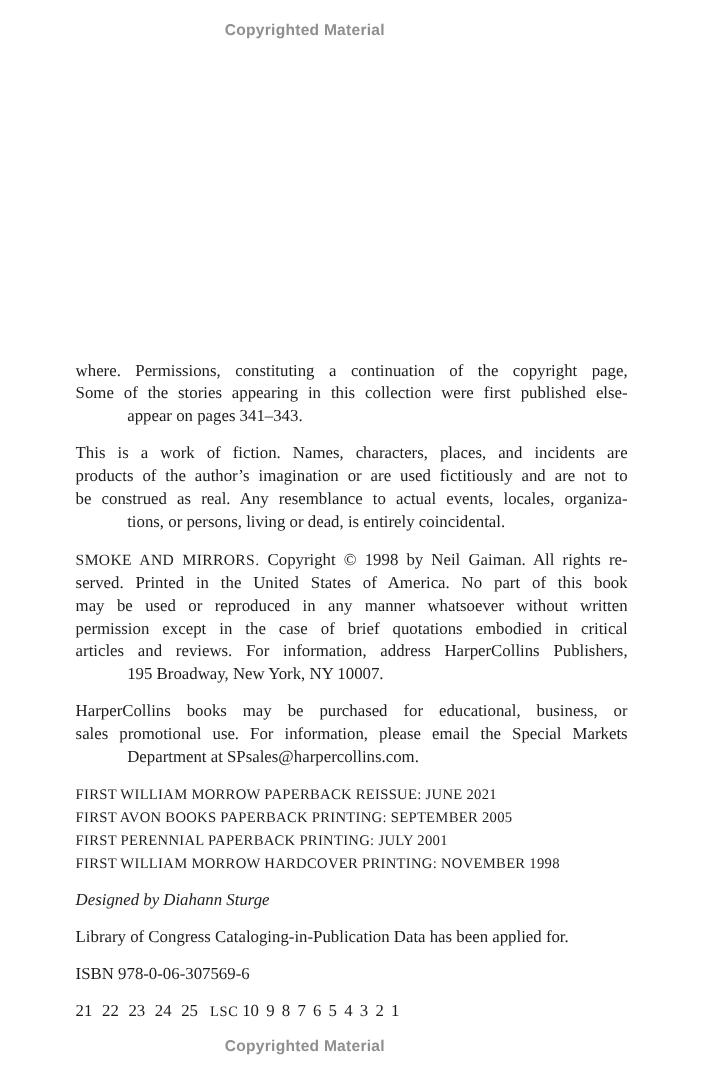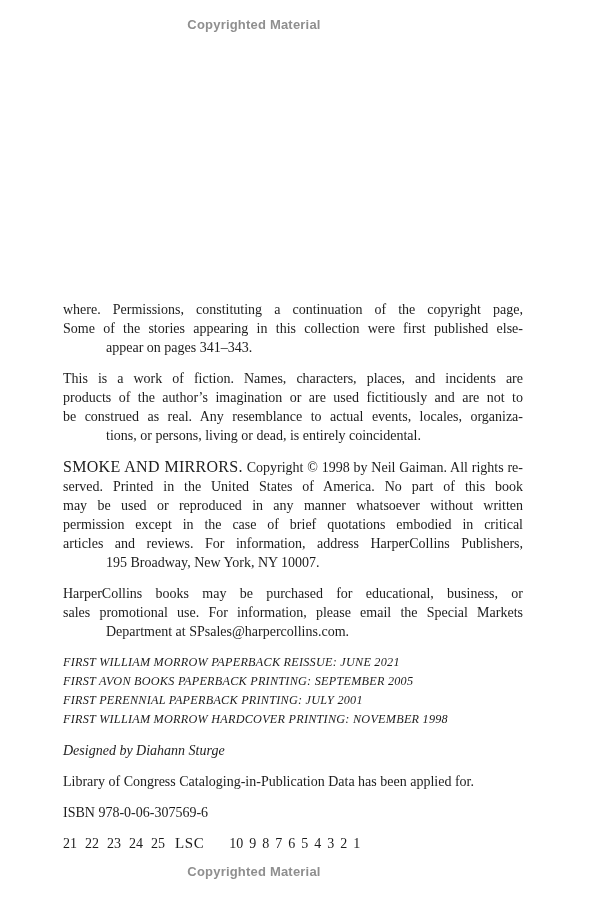--- a/index.html
+++ b/index.html
@@ -38,35 +38,34 @@
     -moz-text-align-last: justify;
     overflow: hidden;
     white-space: normal;
   }
   .jline.last {
     text-align-last: left;
     margin-left: 43px;
     -moz-text-align-last: left;
   }
   .smallcaps {
-    font-size: 16px;
+    font-size: 13px;
     letter-spacing: 0.3px;
   }
   .history .hline {
     font-size: 12.2px;
     line-height: 19px;
     letter-spacing: 0.25px;
-    font-style: italic;
   }
   .designer { font-style: italic; }
   .printer-key { word-spacing: 4.5px; }
   .printer-key .code {
-    font-size: 15px;
+    font-size: 12px;
     letter-spacing: 0.6px;
-    margin: 0 25px 0 10px;
+    margin: 0 3px 0 10px;
   }
   .printer-key .right-group { word-spacing: 2.5px; }
 </style>
 </head>
 <body>
 
 <div class="watermark top">Copyrighted Material</div>
 
 <div class="content">
 

